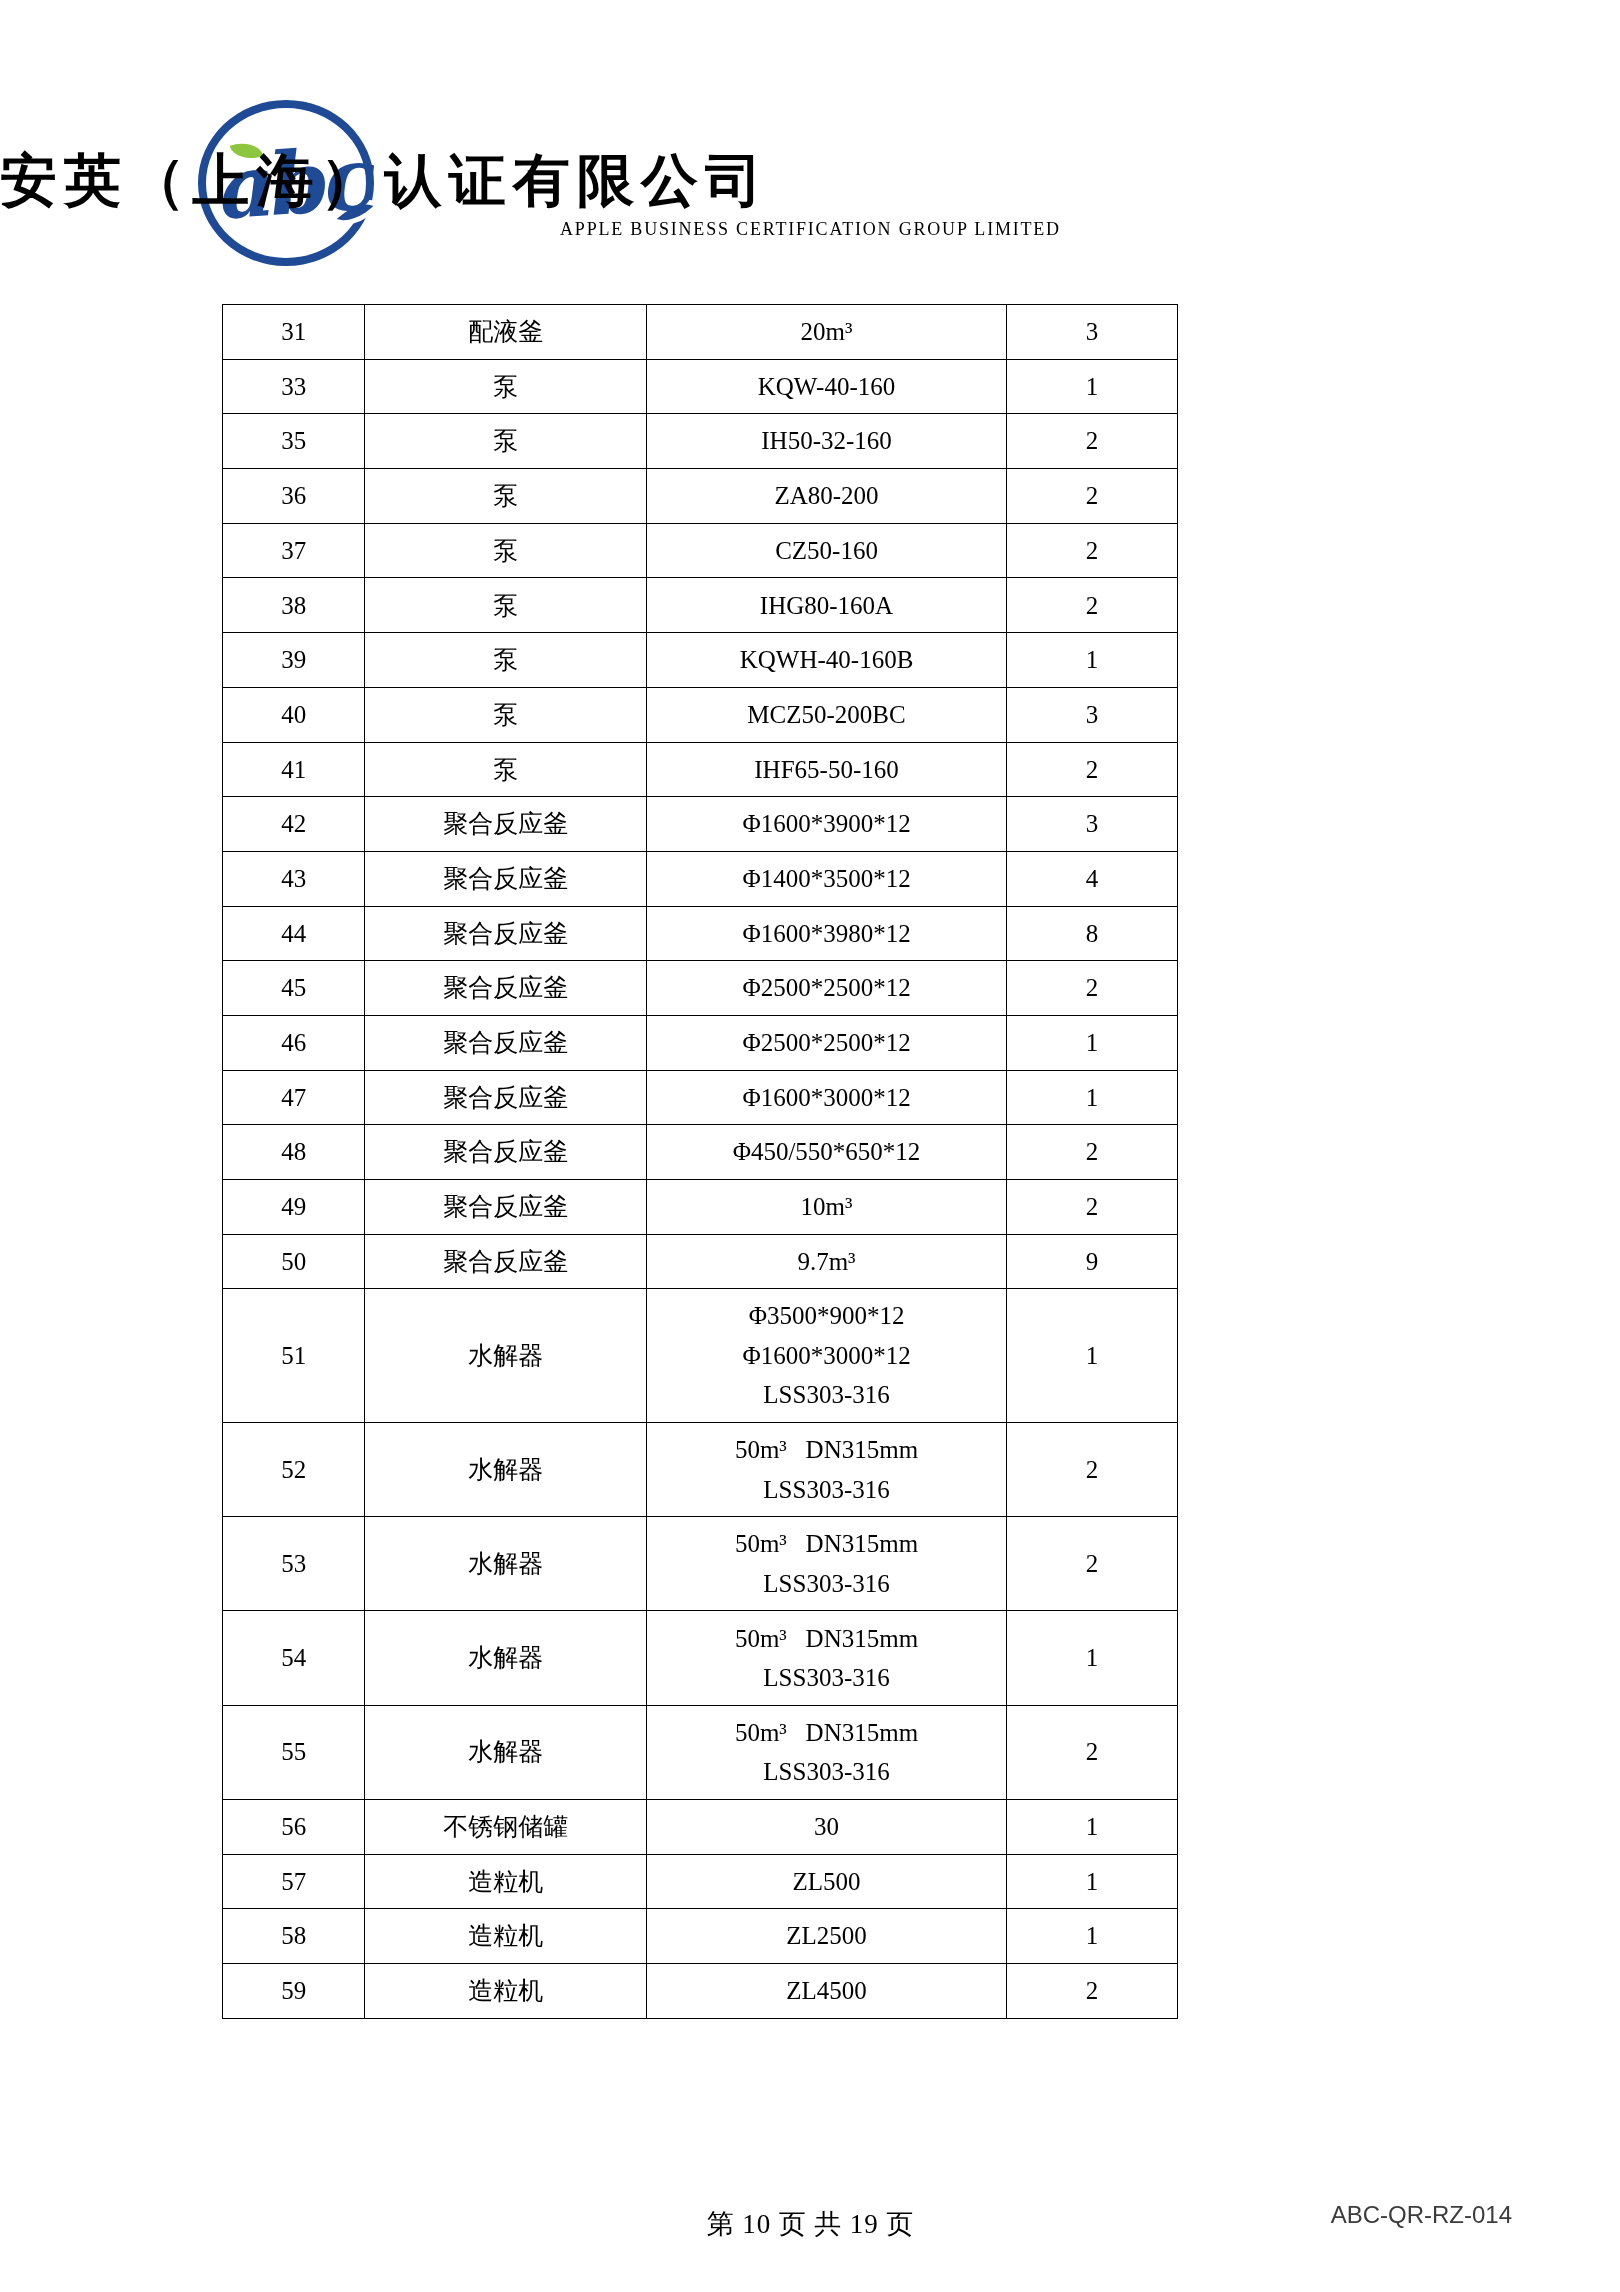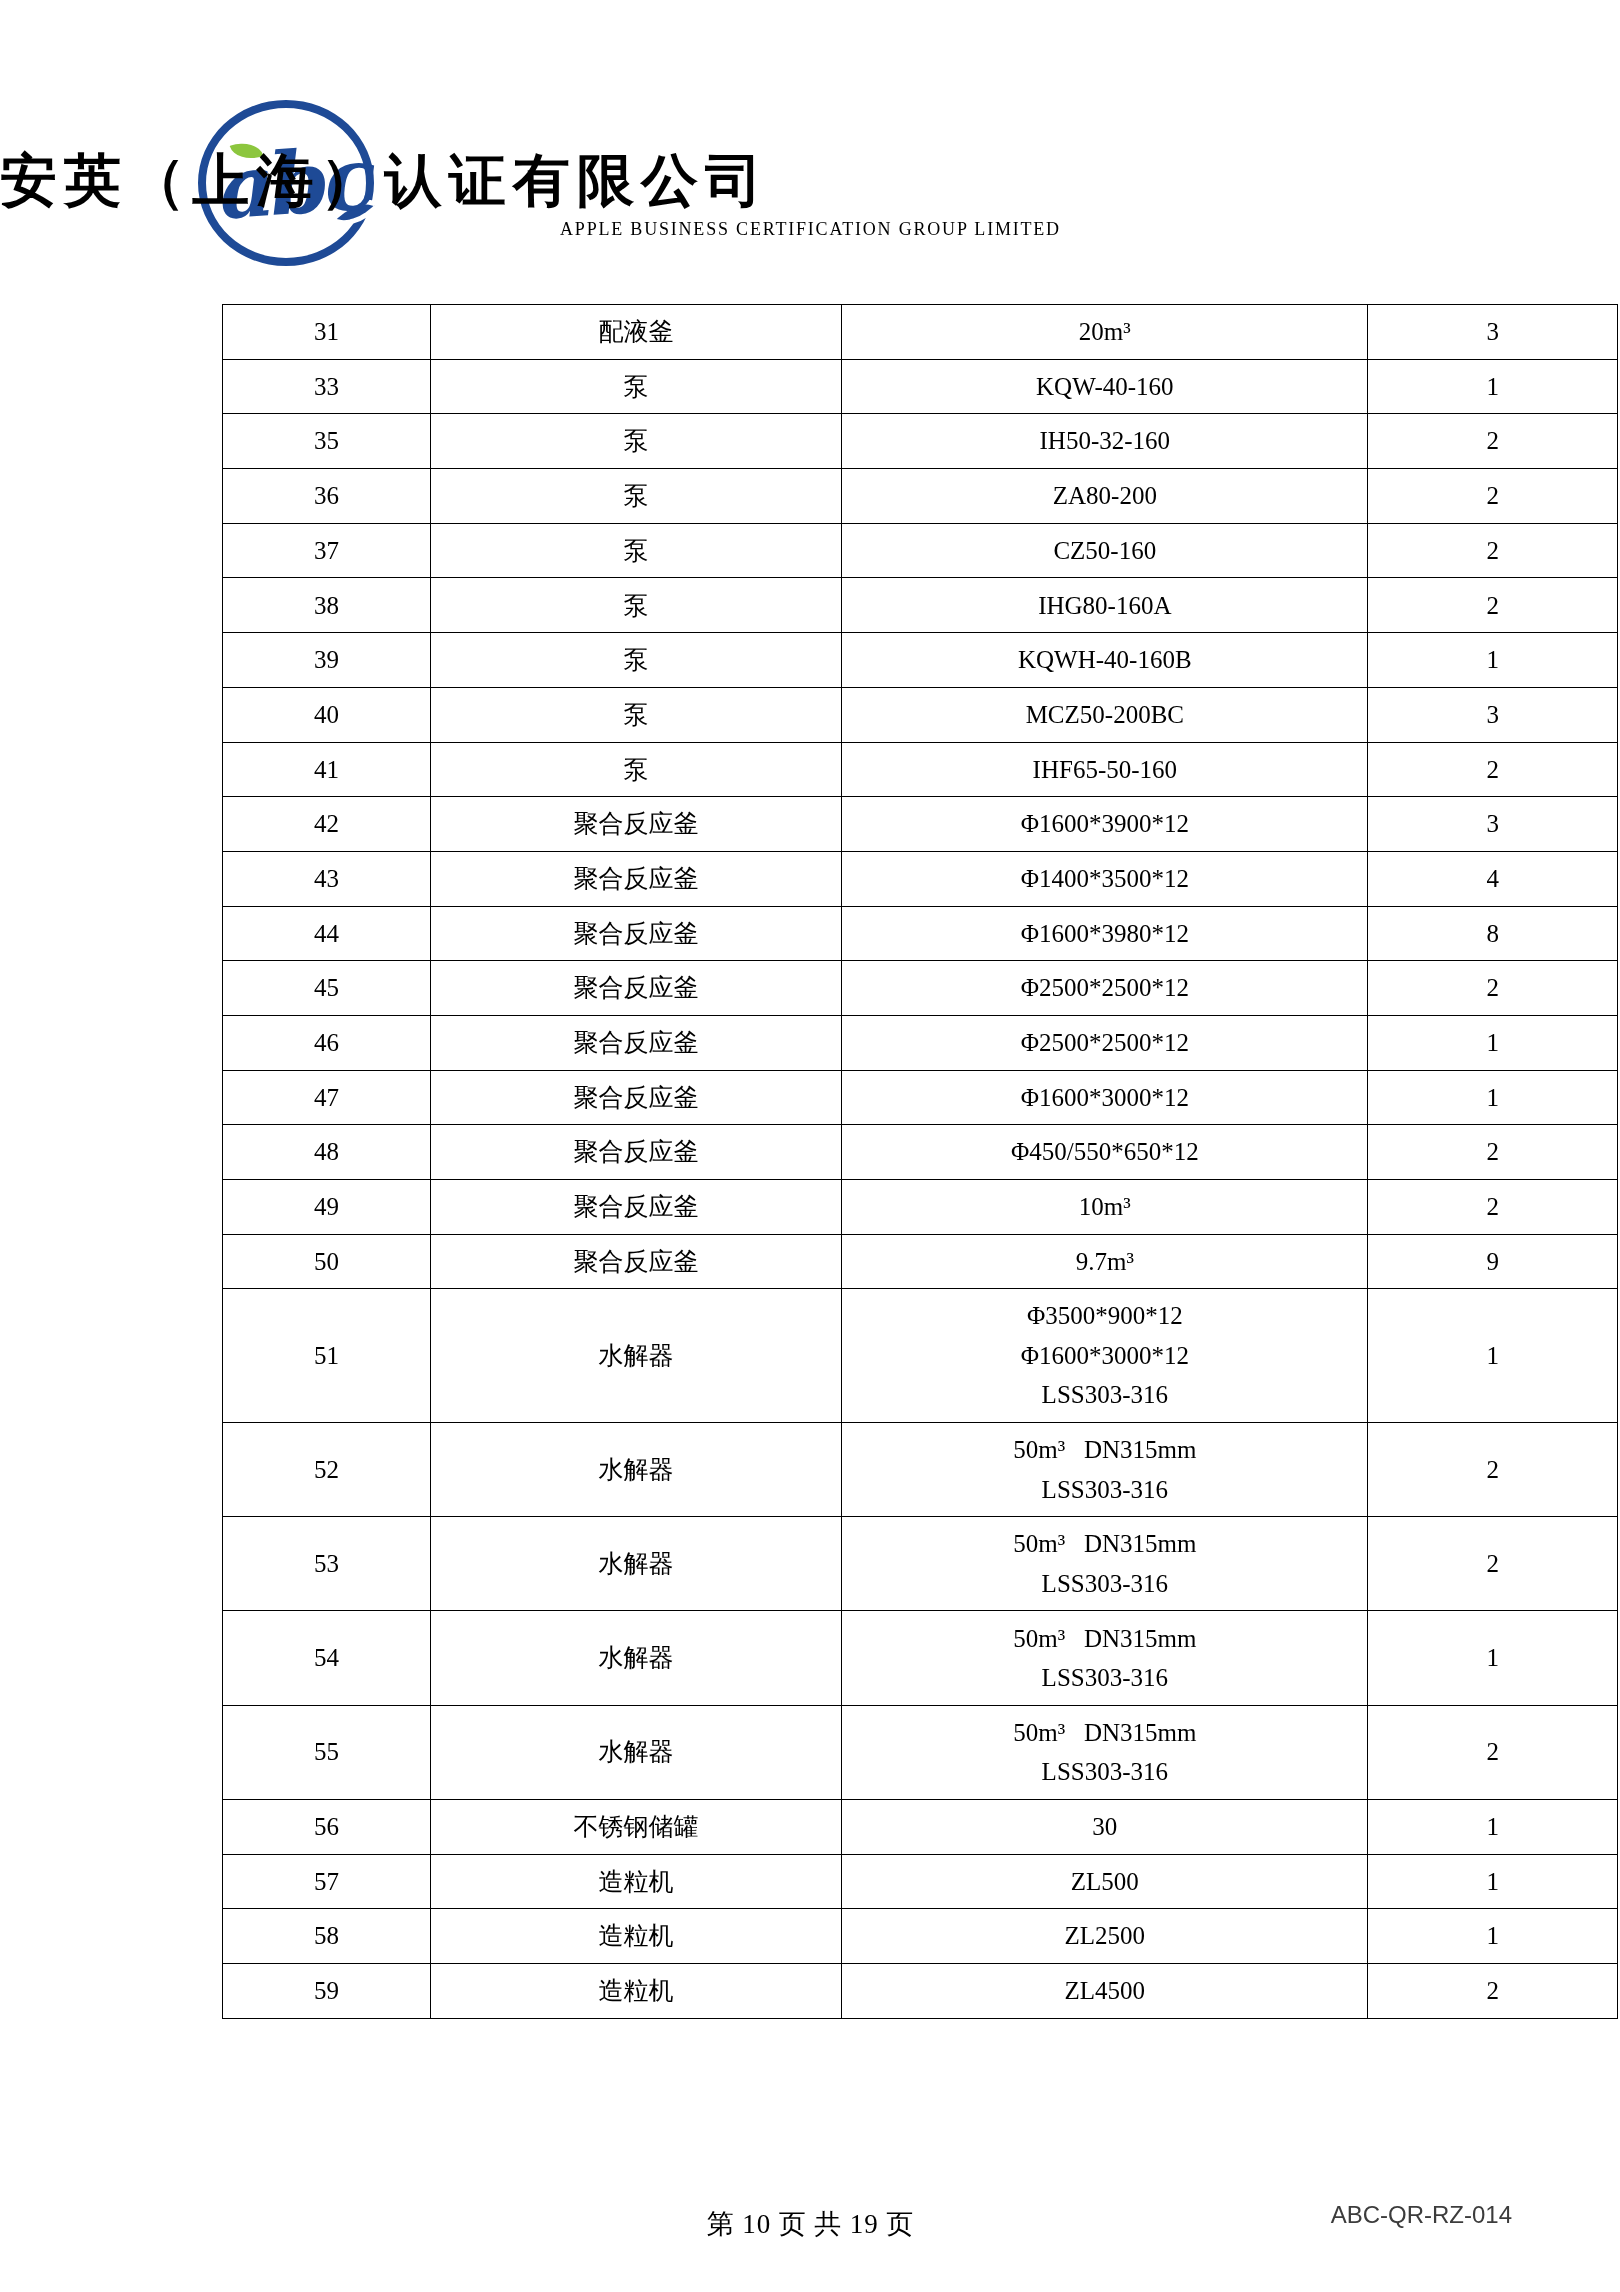--- a/index.html
+++ b/index.html
@@ -84,21 +84,21 @@
     font-size:18px;
     font-weight:500;
     letter-spacing:1.8px;
     white-space:nowrap;
   }
 
   
   .equip-table{
     position:absolute;
     left:222px; top:304px;
-    width:1396px;
+    width:956px;
     border-collapse:collapse;
     table-layout:fixed;
     border-radius:12px;
   }
   .equip-table td{
     border:1.8px solid var(--table-border);
     text-align:center;
     vertical-align:middle;
     font-size:25px;
     line-height:1.58;

